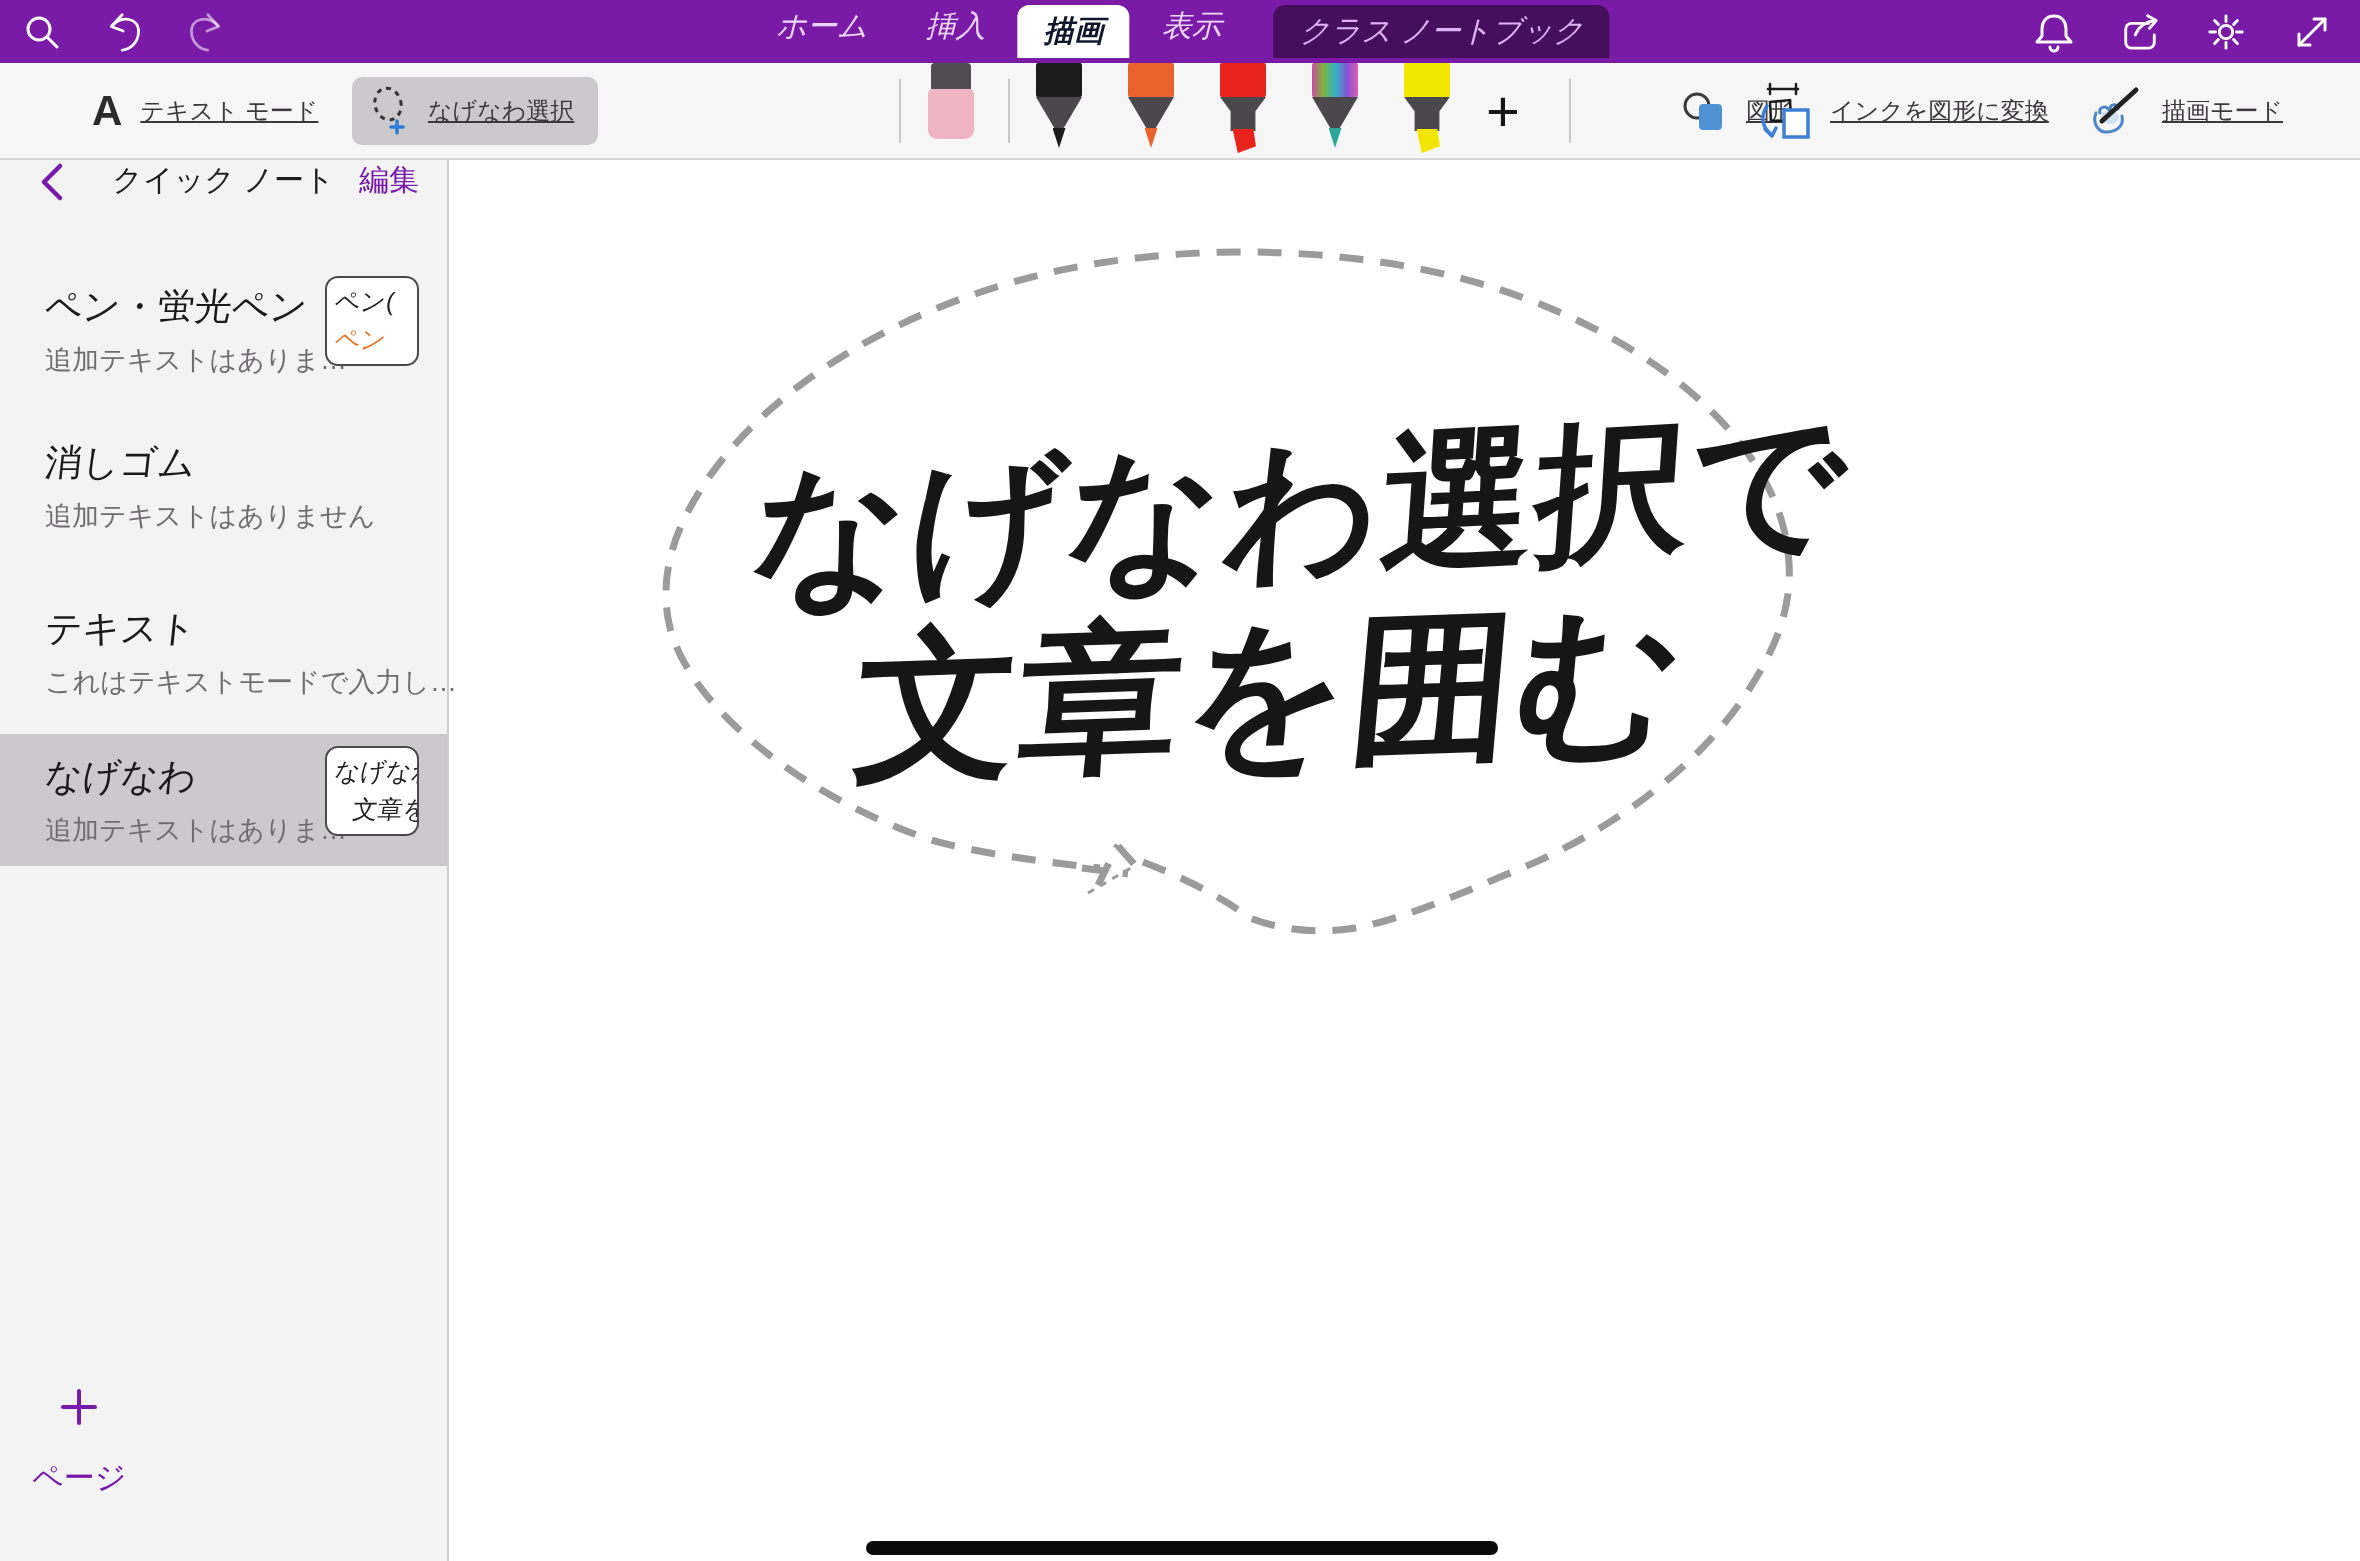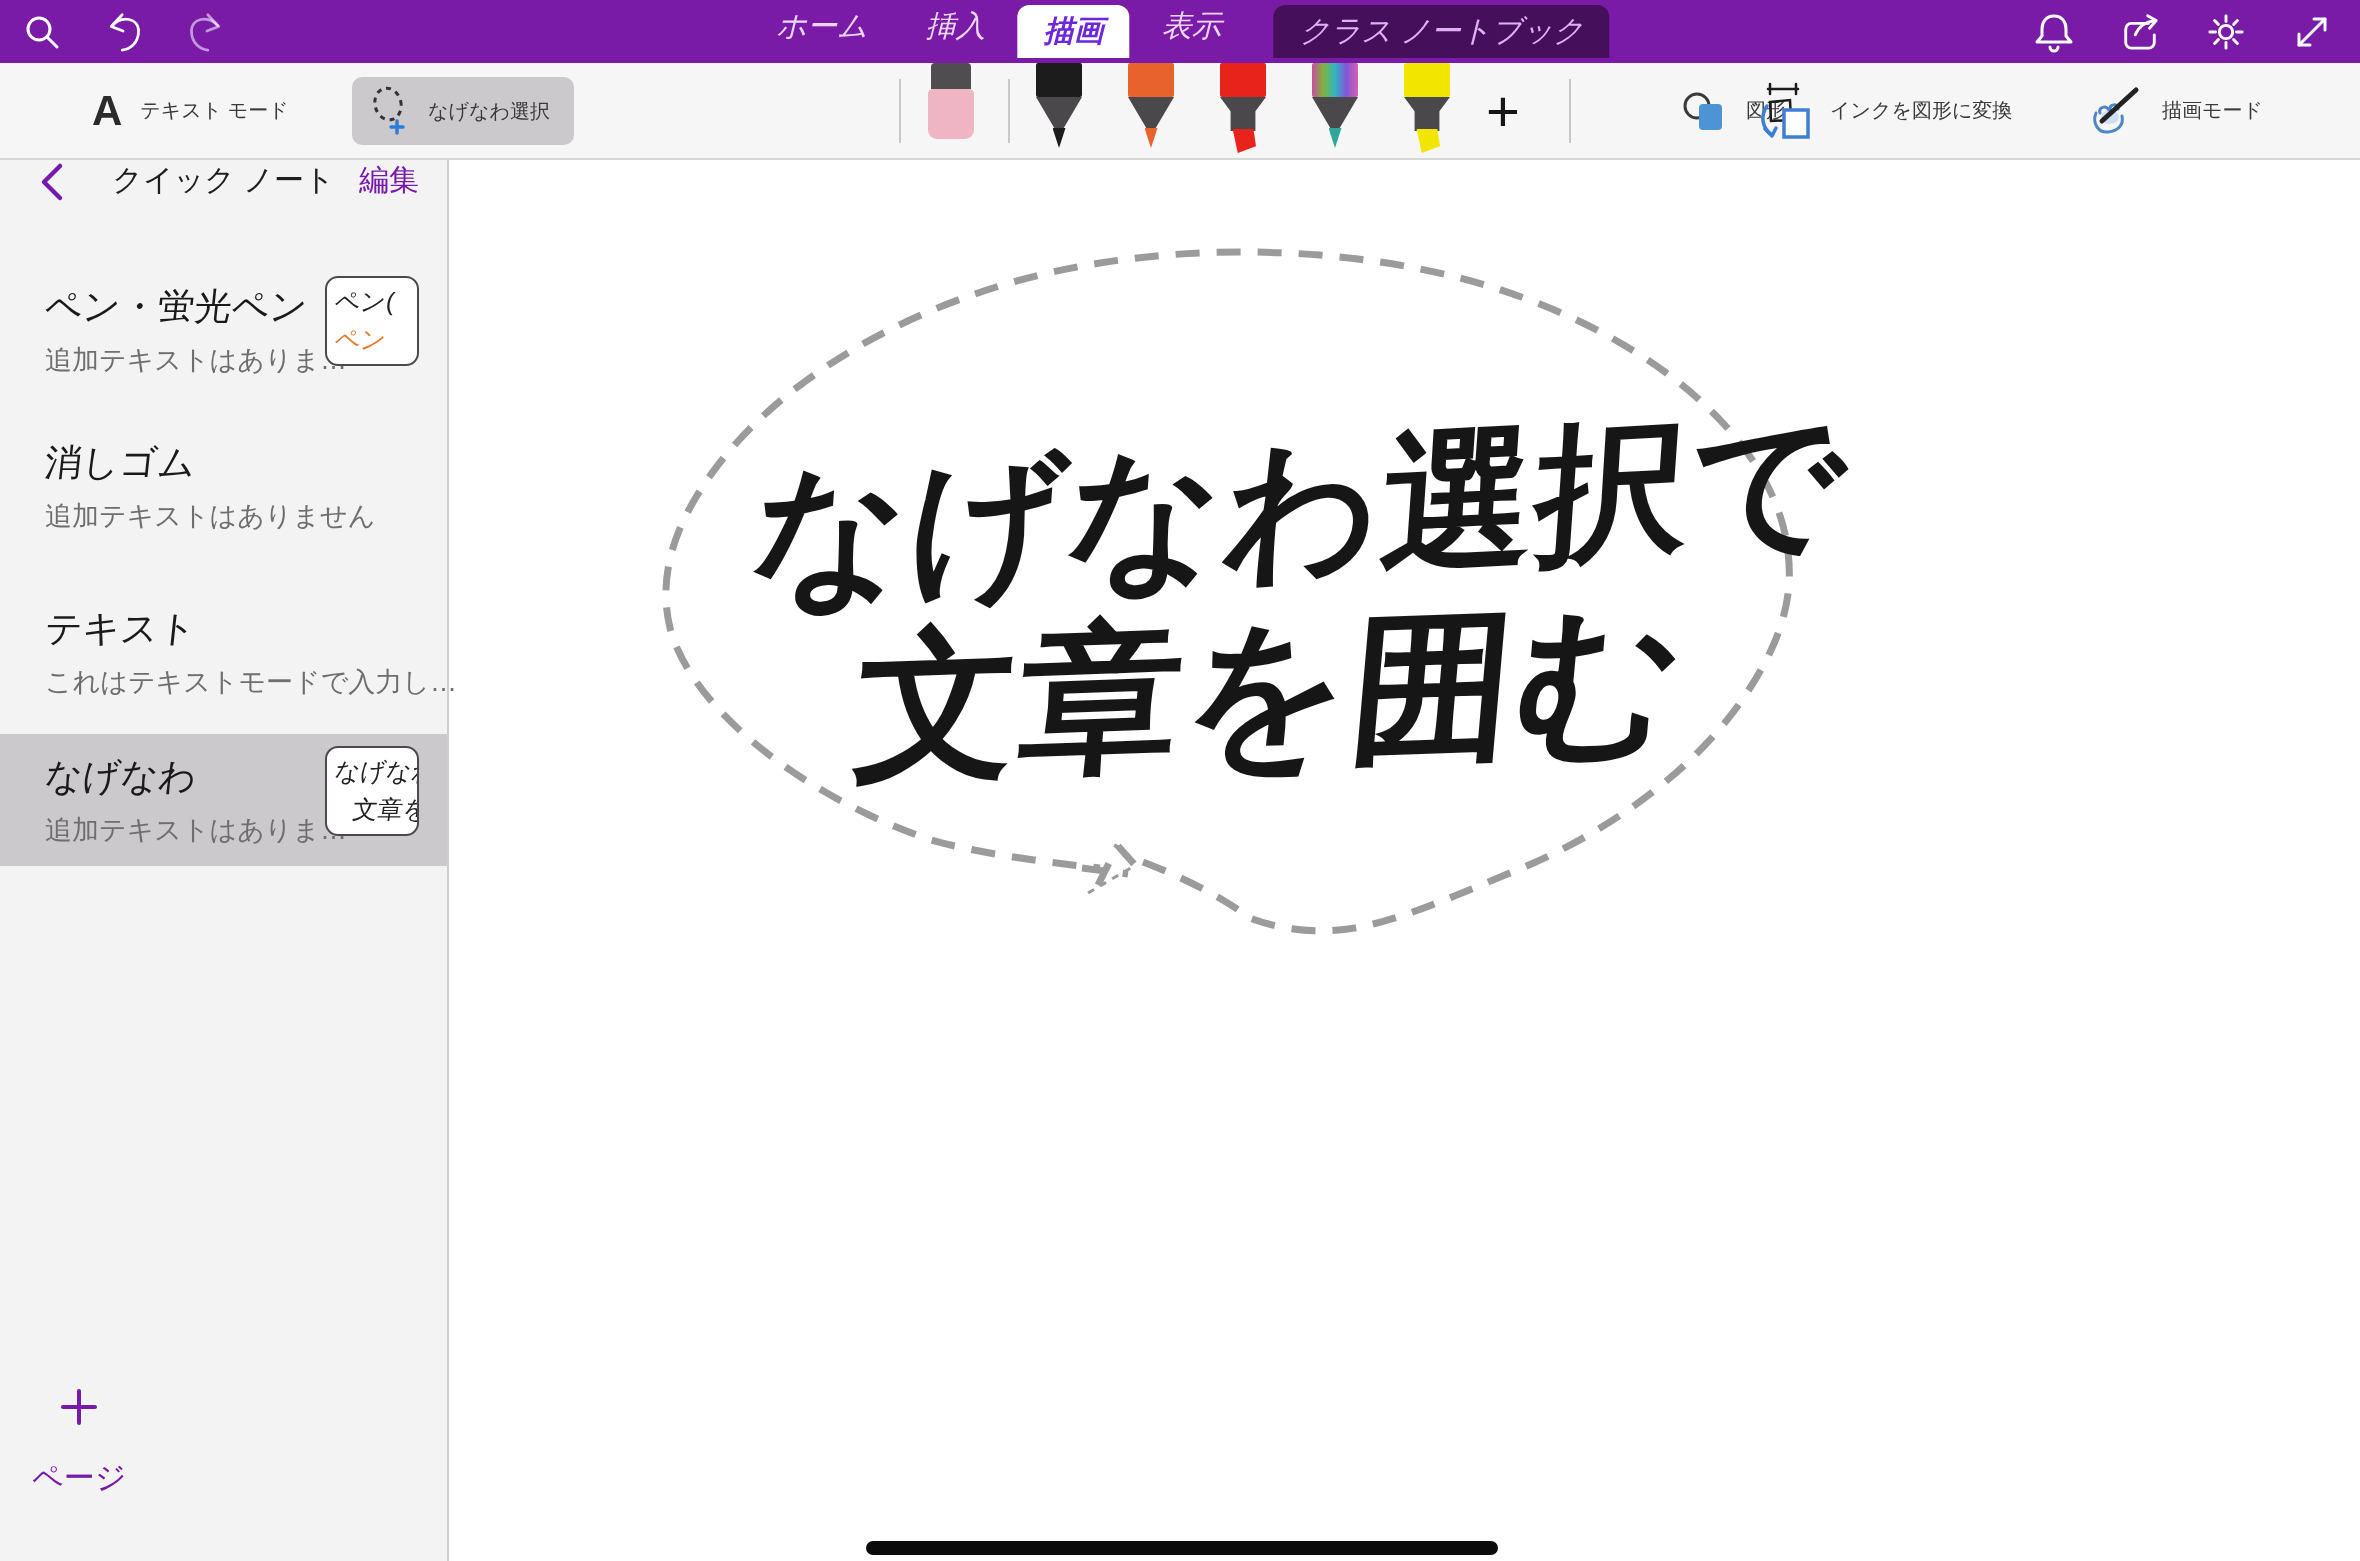--- a/index.html
+++ b/index.html
@@ -12,29 +12,29 @@
   .tb-left { position:absolute; left:22px; top:0; height:63px; display:flex; align-items:center; gap:42px; }
   .tb-right { position:absolute; right:28px; top:0; height:63px; display:flex; align-items:center; gap:46px; }
   .tb-icon { width:40px; height:40px; display:flex; align-items:center; justify-content:center; cursor:pointer; }
   .tb-icon svg { stroke:#fff; fill:none; stroke-width:3; stroke-linecap:round; stroke-linejoin:round; }
   .tb-icon.dim svg { stroke:rgba(255,255,255,0.55); }
 
   .tab-strip { position:absolute; left:50%; transform:translateX(-50%); bottom:5px; height:47px;
     display:flex; align-items:flex-end; gap:6px;font-style:italic; }
   .tab { height:63px; display:flex; align-items:center; padding:0 26px;
     color:#EBD5F8; font-size:30px; cursor:pointer; white-space:nowrap; }
-  .tab.active { background:#fff; color:#6d28d9; border-radius:12px 12px 0 0; height:53px; font-weight:700; }
+  .tab.active { background:#fff; color:#0f172a; border-radius:12px 12px 0 0; height:53px; font-weight:700; }
   .tab.dark { background:#450F5B; color:#DDB1F2; border-radius:12px 12px 0 0; height:53px;margin-left:20px; }
 
   
   .toolbar { position:absolute; left:0; top:63px; width:2360px; height:97px;
     background:#F7F6F7; border-bottom:2px solid #D8D6D8; z-index:20; }
   .tool-group { position:absolute; top:50%; transform:translateY(-50%);
     display:flex; align-items:center; gap:18px; cursor:pointer; }
-  .tool-label { font-size:20px; color:#3B393B; white-space:nowrap; }
+  .tool-label { font-size:24px; color:#3B393B; white-space:nowrap;text-decoration:underline; }
   .a-glyph { font-size:42px; font-weight:600; color:#2B2B2B; }
   .lasso-btn { position:absolute; left:352px; top:14px; height:68px; display:flex; align-items:center;
     gap:14px; background:#CBC9CC; border-radius:10px; padding:0 24px 0 14px; cursor:pointer; }
   .v-div { position:absolute; top:16px; width:2px; height:64px; background:#C9C7C9; }
 
   
   .pens-row { position:absolute; left:1036px; top:0; display:flex; gap:46px; align-items:flex-start; }
   .eraser { position:absolute; left:928px; top:0; width:46px; cursor:pointer; }
   .eraser .e-top { width:40px; height:26px; margin:0 auto; background:#4F4D4F; border-radius:4px 4px 0 0; }
   .eraser .e-bot { width:46px; height:50px; background:#EFB5C4; border-radius:5px 5px 9px 9px; }

